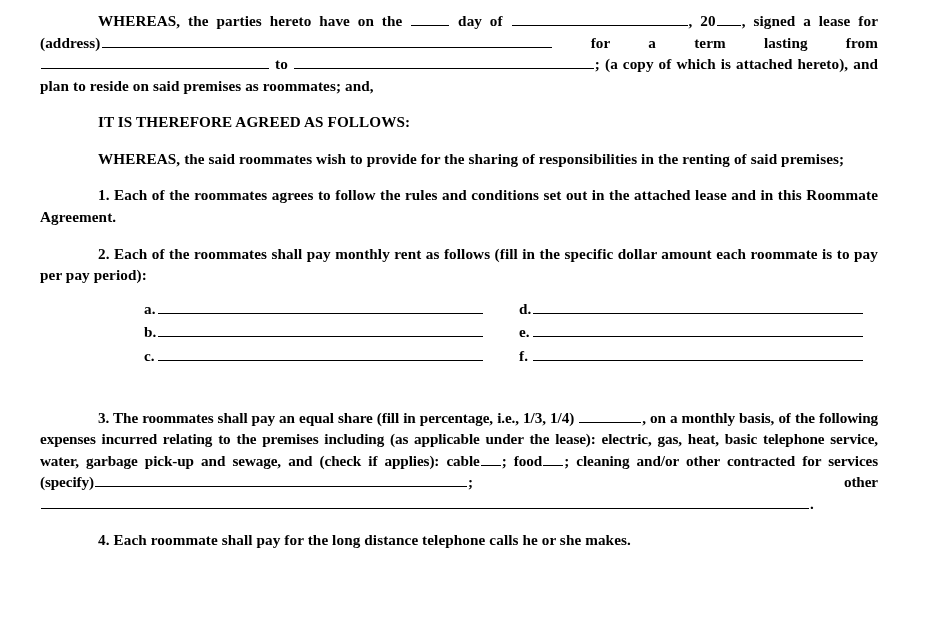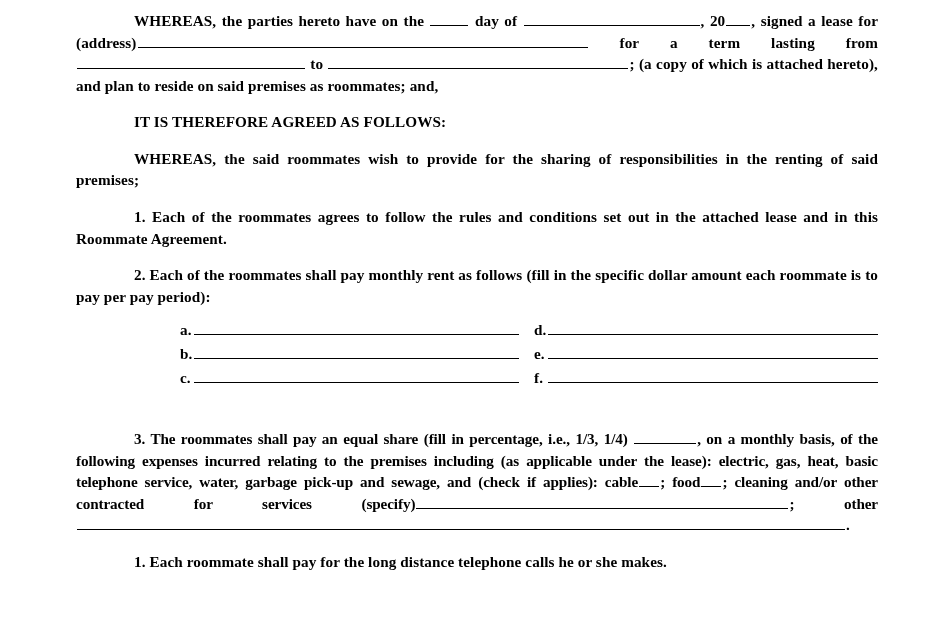--- a/index.html
+++ b/index.html
@@ -12,21 +12,21 @@
     height: 620px;
     overflow: hidden;
     font-family: "Liberation Serif", serif;
     color: #000000;
   }
   .page {
     width: 930px;
     height: 620px;
     position: relative;
     box-sizing: border-box;
-    padding: 10px 52px 0 76px;
+    padding: 10px 52px 0 40px;
   }
   .doc {
     font-size: 15.2px;
     font-weight: bold;
     line-height: 1.42;
     text-align: justify;
     letter-spacing: 0.1px;
   }
   .para {
     margin: 0 0 0 0;
@@ -129,17 +129,17 @@
           </span>
         <span class="rent-cell">
             <span class="rent-label">f.</span>
             <span class="rent-line r"></span>
           </span>
       </div>
     </div>
 
     <p class="para numpara tight"><span>3.  The roommates shall pay an equal share (fill in percentage, i.e., 1/3, 1/4) </span><span class="fill u-blank-third"></span><span>, on a monthly basis, of the following expenses incurred relating to the premises including (as applicable under the lease): electric, gas, heat, basic telephone service, water, garbage pick-up and sewage, and (check if applies): cable</span><span class="fill u-blank-cable"></span><span>; food</span><span class="fill u-blank-cable"></span><span>; cleaning and/or other contracted for services (specify)</span><span class="fill u-blank-specify"></span><span>; other</span><span class="fill u-blank-other"></span><span>.</span></p>
 
-    <p class="para numpara">1.  Each roommate shall pay for the long distance telephone calls he or she makes.</p>
+    <p class="para numpara">4.  Each roommate shall pay for the long distance telephone calls he or she makes.</p>
 
 
   </div>
 </div>
 
 </body></html>

